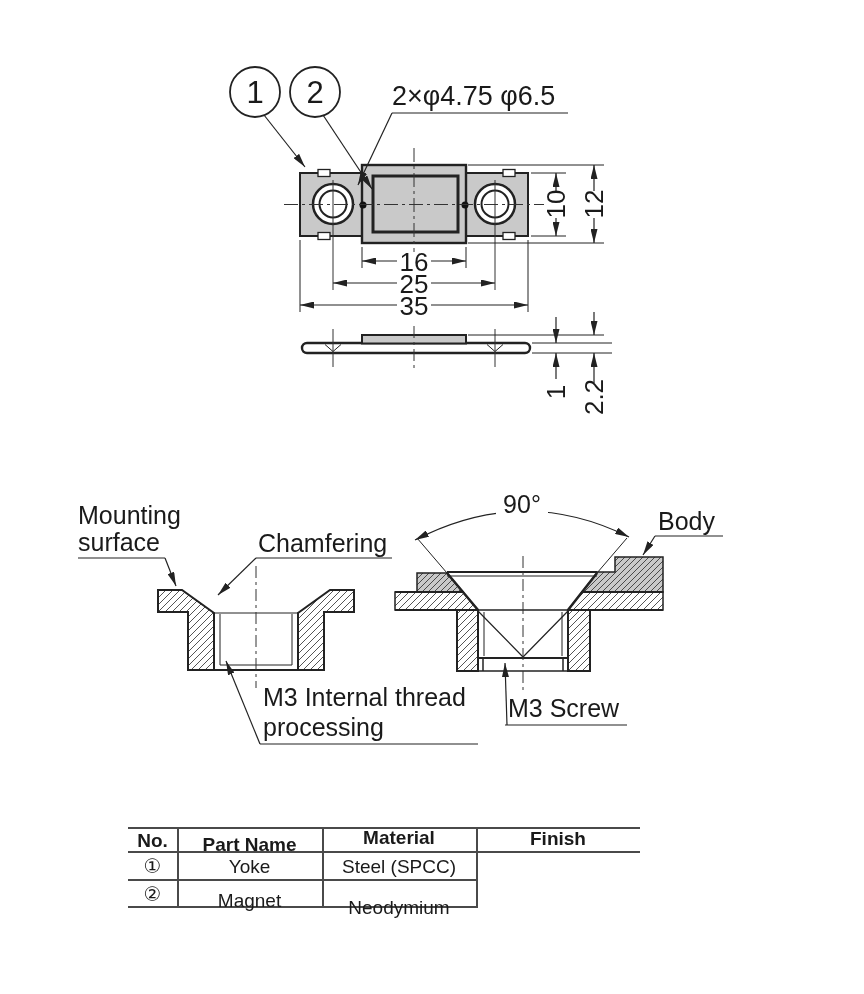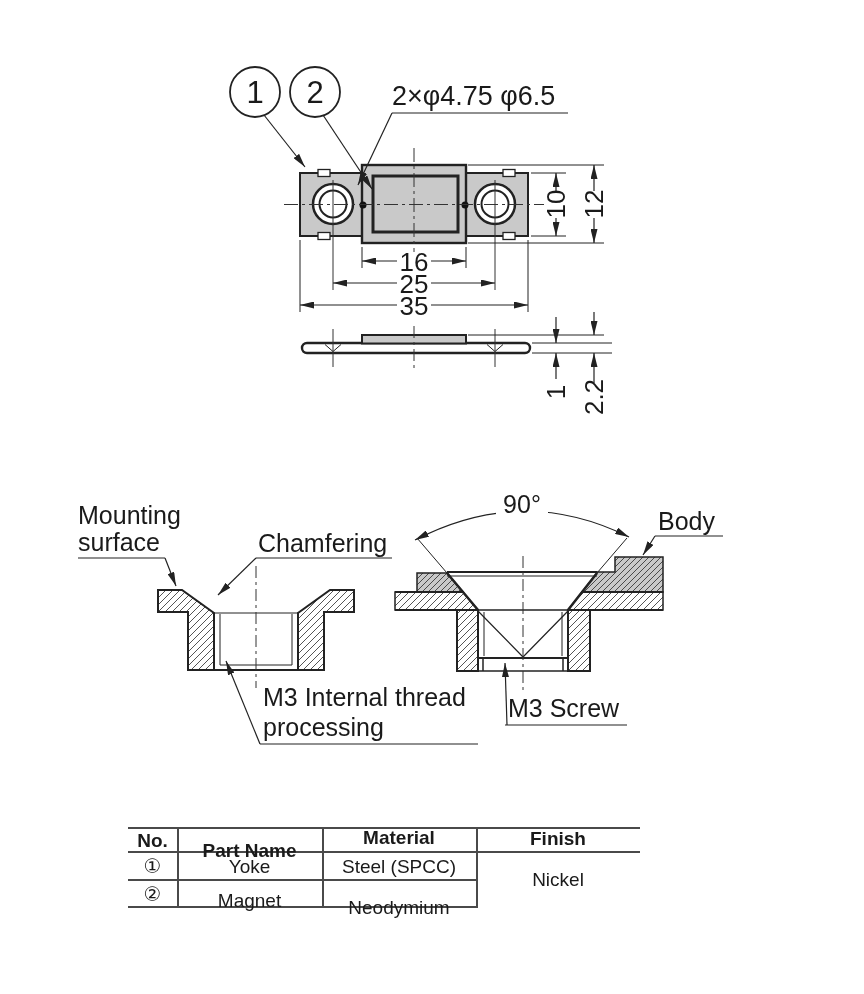--- a/index.html
+++ b/index.html
@@ -203,28 +203,27 @@
 <div class="tbl">
   <div class="hline" style="left:0;top:0;width:512px;"></div>
   <div class="hline" style="left:0;top:24px;width:512px;"></div>
   <div class="hline" style="left:0;top:52px;width:348px;"></div>
   <div class="hline" style="left:0;top:79px;width:348px;"></div>
   <div class="vline" style="left:49px;top:0;height:81px;"></div>
   <div class="vline" style="left:194px;top:0;height:81px;"></div>
   <div class="vline" style="left:348px;top:0;height:81px;"></div>
 
   <div class="cell hdr" style="left:0;top:2px;width:49px;height:22px;">No.</div>
-  <div class="cell hdr" style="left:49px;top:12px;width:145px;height:22px;">Part Name</div>
+  <div class="cell hdr" style="left:49px;top:6px;width:145px;height:22px;">Part Name</div>
   <div class="cell hdr" style="left:194px;top:2px;width:154px;height:16px;">Material</div>
   <div class="cell hdr" style="left:348px;top:0;width:164px;height:22px;">Finish</div>
 
   <div class="cell circ" style="left:0;top:26px;width:49px;height:26px;">①</div>
   <div class="cell" style="left:194px;top:26px;width:154px;height:26px;">Steel (SPCC)</div>
   <div class="cell" style="left:49px;top:26px;width:145px;height:26px;">Yoke</div>
 
   <div class="cell circ" style="left:0;top:54px;width:49px;height:25px;">②</div>
   <div class="cell" style="left:49px;top:54px;width:145px;height:39px;">Magnet</div>
   <div class="cell" style="left:194px;top:68px;width:154px;height:25px;">Neodymium</div>
 
-  <div class="cell" style="left:348px;top:26px;width:164px;height:53px;">Nickel</div>
 </div>
 
 </div>
 
 </body></html>

